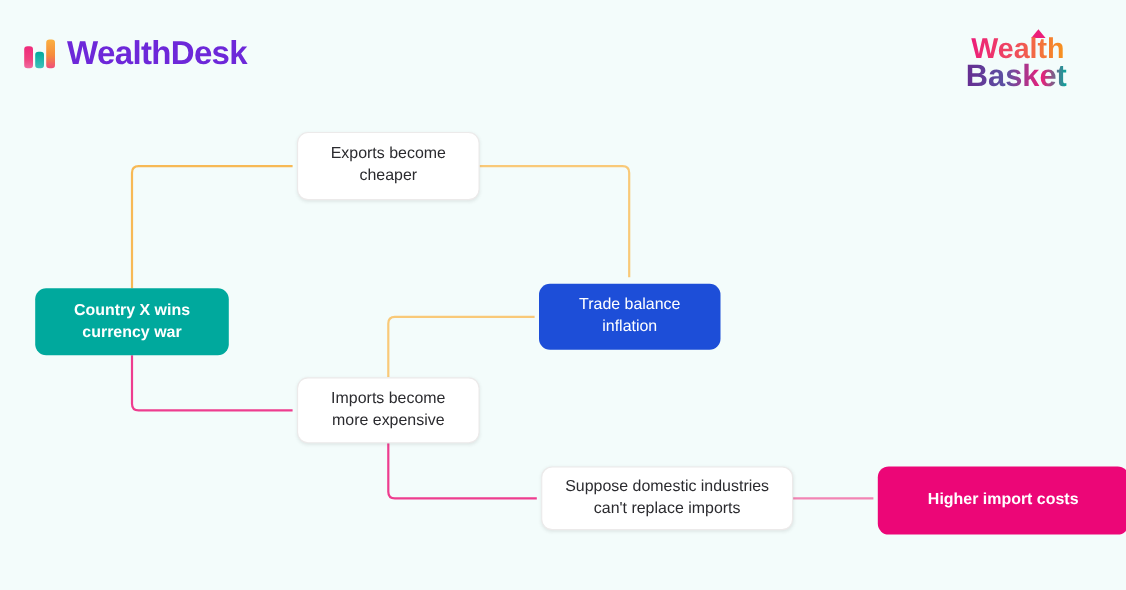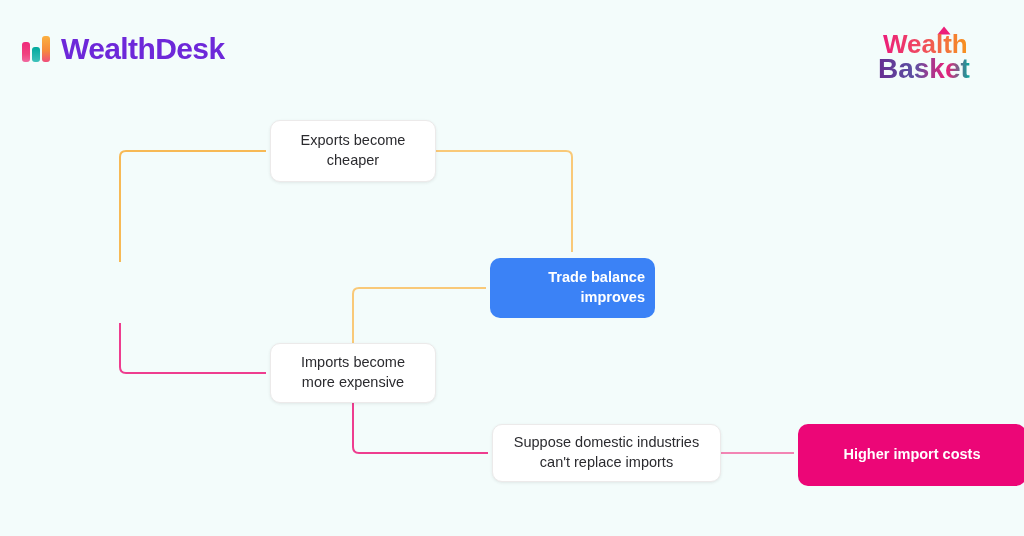--- a/index.html
+++ b/index.html
@@ -82,24 +82,23 @@
     color: #2b2b2f;
     border: 1px solid #eceaea;
     box-shadow: 0 1px 3px rgba(60,60,60,0.10);
   }
   .node.teal {
     background: #00a99d;
     color: #ffffff;
     font-weight: bold;
   }
   .node.orange {
-    background: #3b82f6;
+    background: #1d4ed8;
     color: #ffffff;
-    font-weight: bold;
-    text-align: right;
+    font-weight: normal;
   }
   .node.magenta {
     background: #ec0677;
     color: #ffffff;
     font-weight: bold;
   }
 
   #n-start   { left: 32px;  top: 262px; width: 176px; height: 61px; }
   #n-exports { left: 270px; top: 120px; width: 166px; height: 62px; }
   #n-trade   { left: 490px; top: 258px; width: 165px; height: 60px; }
@@ -181,32 +180,38 @@
 
     <path d="M120,323 L120,367 Q120,373 126,373 L266,373" stroke="#ee3d8f" marker-end="url(#ah-pink)"></path>
 
     <path d="M353,343 L353,294 Q353,288 359,288 L486,288" stroke="#f9c978" marker-end="url(#ah-orange-lt)"></path>
 
     <path d="M353,403 L353,447 Q353,453 359,453 L488,453" stroke="#ee3d8f" marker-end="url(#ah-pink)"></path>
 
     <path d="M721,453 L794,453" stroke="#f285b4" marker-end="url(#ah-pink-lt)"></path>
   </svg>
 
+  <div class="node teal" id="n-start">
+    <span class="node-label">
+      <span>Country X wins</span><br>
+      <span>currency war</span>
+    </span>
+  </div>
 
   <div class="node plain" id="n-exports">
     <span class="node-label">
       <span>Exports become</span><br>
       <span>cheaper</span>
     </span>
   </div>
 
   <div class="node orange" id="n-trade">
     <span class="node-label">
       <span>Trade balance</span><br>
-      <span>improves</span>
+      <span>inflation</span>
     </span>
   </div>
 
   <div class="node plain" id="n-imports">
     <span class="node-label">
       <span>Imports become</span><br>
       <span>more expensive</span>
     </span>
   </div>
 

